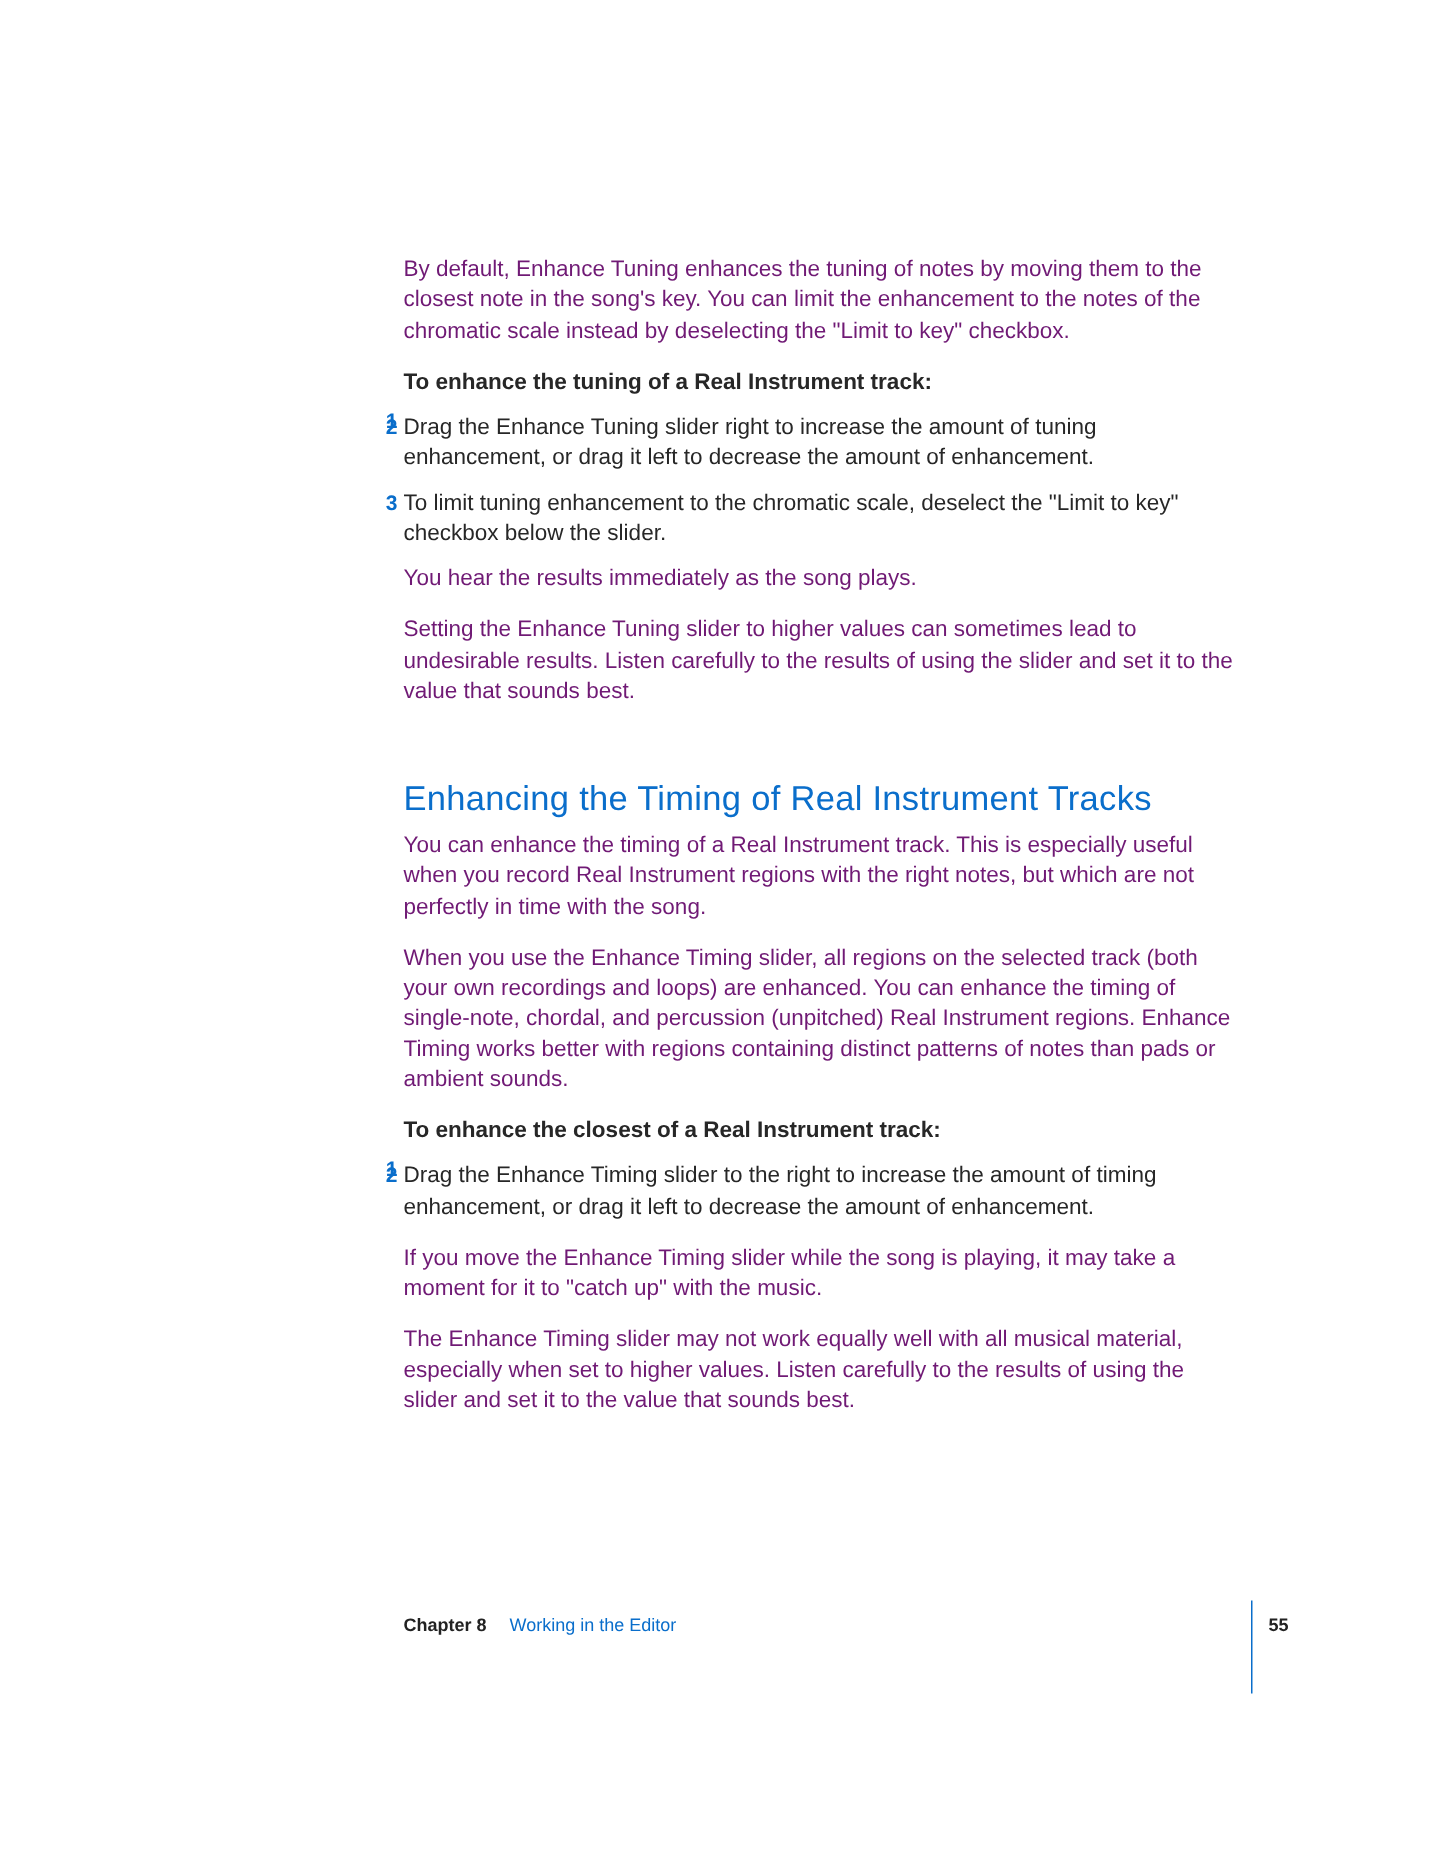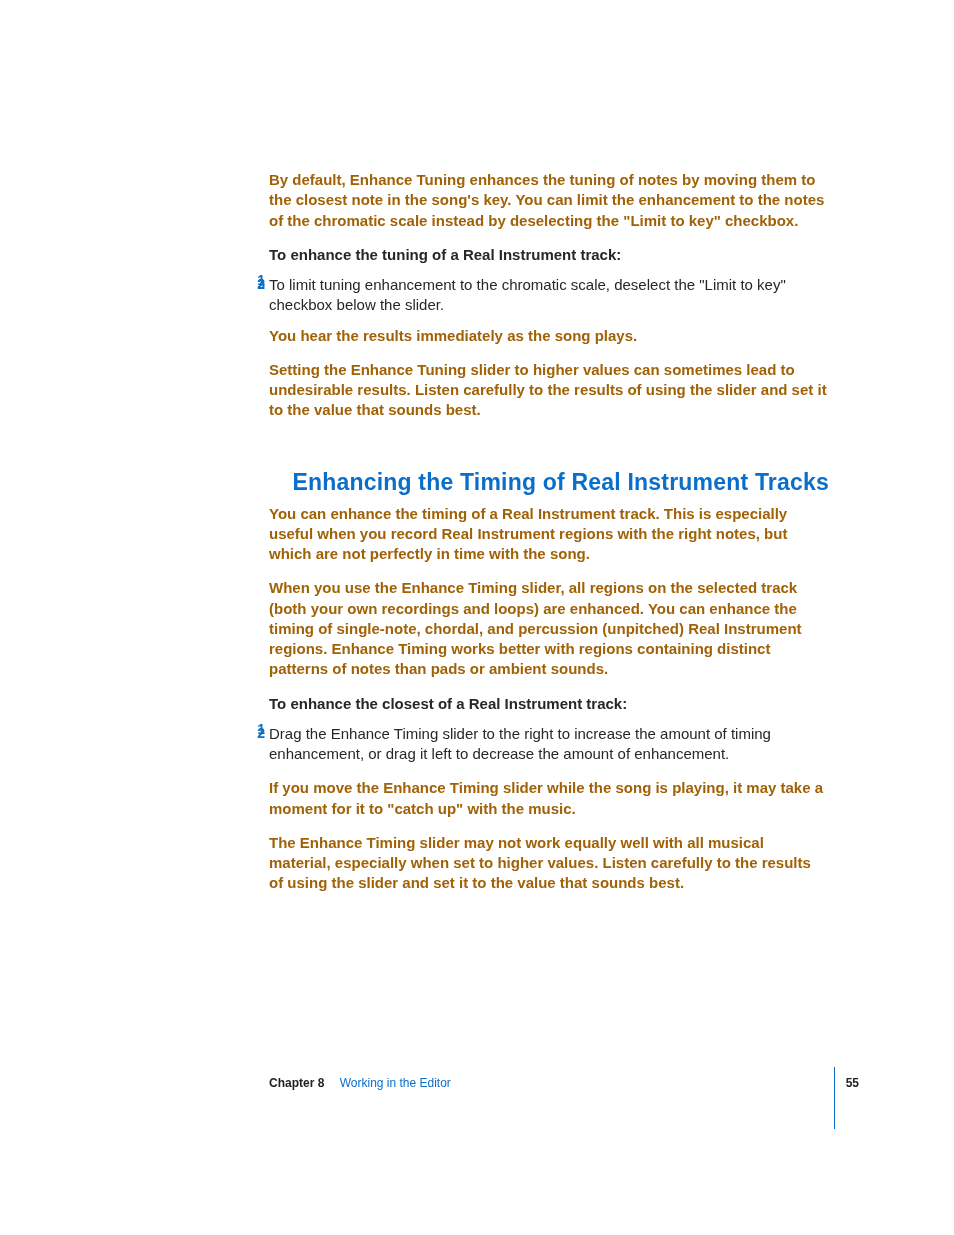--- a/index.html
+++ b/index.html
@@ -16,22 +16,21 @@
     -webkit-font-smoothing: antialiased;
   }
   .page {
     position: absolute;
     left: 269px;
     top: 170px;
     width: 560px;
   }
   .para {
     margin-bottom: 14px;
-    color: #a16207;
-    font-weight: bold;
+    color: #701a75;
   }
   .bold-intro {
     font-weight: 600;
     margin-top: 12px;
     margin-bottom: 6px;
     color: #272727;
   }
   .step {
     position: relative;
     padding-left: 0px;
@@ -46,25 +45,24 @@
     width: 14px;
     text-align: right;
     color: #0a6ecb;
     font-weight: 600;
     font-size: 14px;
   }
   .heading {
     font-family: "Lucida Grande", "Myriad Pro", "Helvetica Neue", Arial, sans-serif;
     font-size: 23px;
     color: #0a6ecb;
-    font-weight: 700;
+    font-weight: 400;
     margin-top: 46px;
     margin-bottom: 6px;
     letter-spacing: 0.2px;
-    text-align: right;
   }
   .footer {
     position: absolute;
     left: 269px;
     top: 1075px;
     width: 590px;
     font-size: 12px;
   }
   .footer .left {
     display: inline-block;
@@ -101,20 +99,21 @@
 
   <div class="para">By default, Enhance Tuning enhances the tuning of notes by moving them to the closest note in the song's key. You can limit the enhancement to the notes of the chromatic scale instead by deselecting the "Limit to key" checkbox.</div>
 
   <div class="bold-intro">To enhance the tuning of a Real Instrument track:</div>
 
   <div class="step">
     <span class="num">1</span>
   </div>
   <div class="step">
     <span class="num">2</span>
+    <span>Drag the Enhance Tuning slider right to increase the amount of tuning enhancement, or drag it left to decrease the amount of enhancement.</span>
   </div>
   <div class="step">
     <span class="num">3</span>
     <span>To limit tuning enhancement to the chromatic scale, deselect the "Limit to key" checkbox below the slider.</span>
   </div>
 
   <div class="para">You hear the results immediately as the song plays.</div>
   <div class="para">Setting the Enhance Tuning slider to higher values can sometimes lead to undesirable results. Listen carefully to the results of using the slider and set it to the value that sounds best.</div>
 
   <div class="heading">Enhancing the Timing of Real Instrument Tracks</div>

